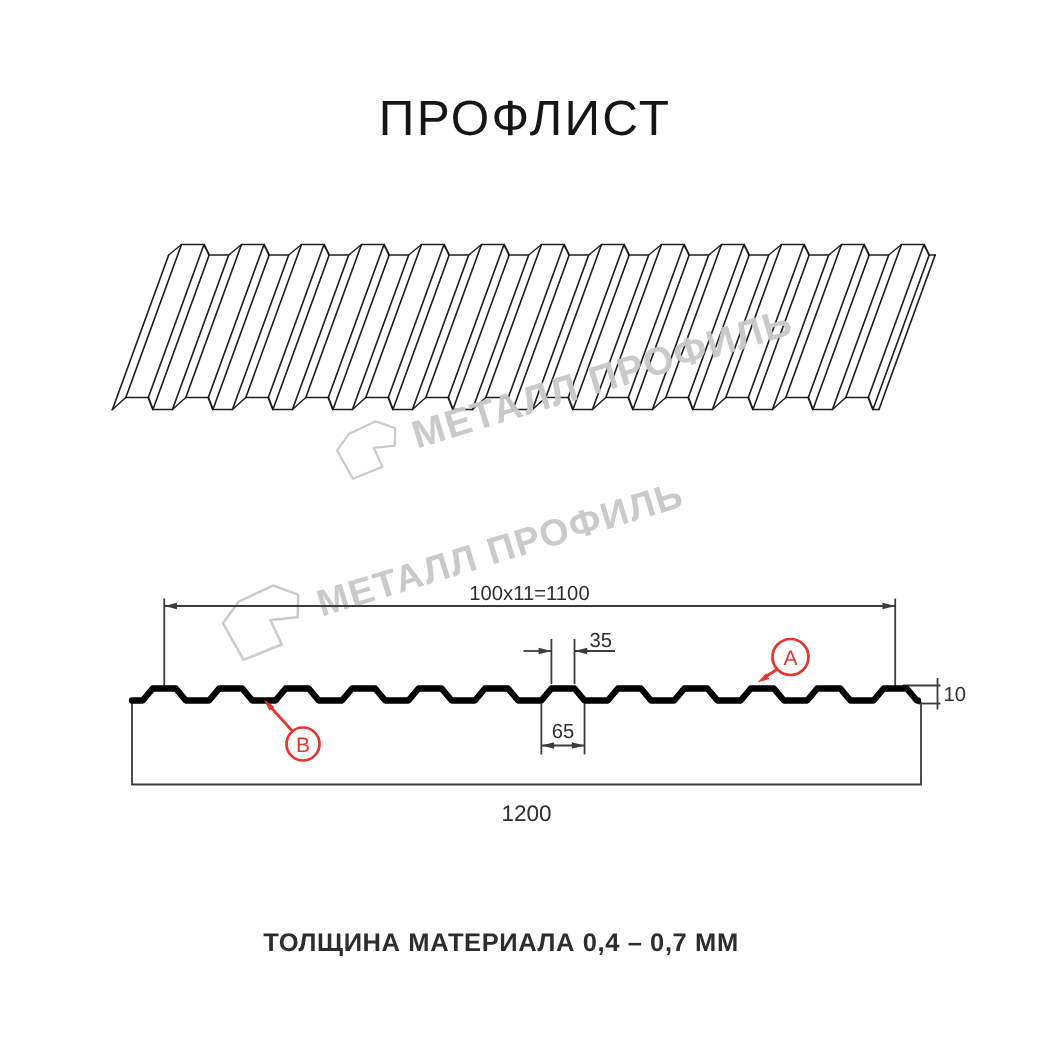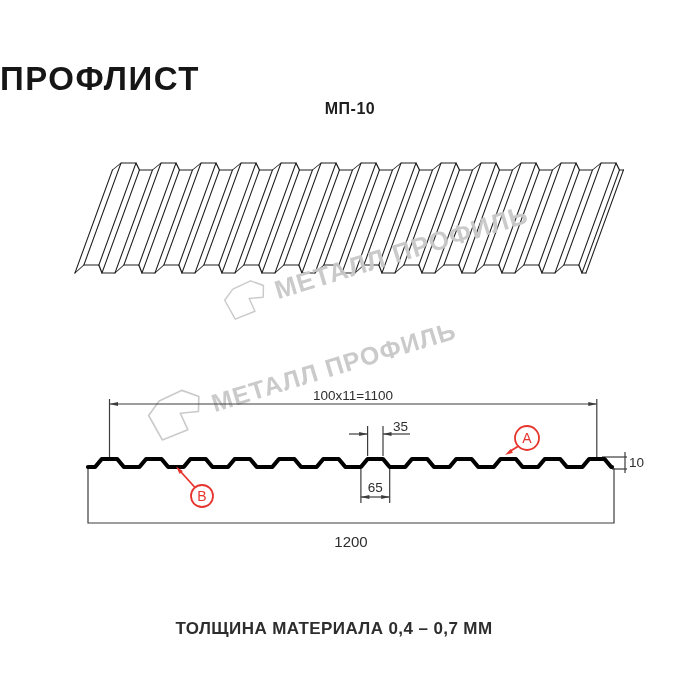--- a/index.html
+++ b/index.html
@@ -1,19 +1,19 @@
 <!DOCTYPE html>
 <html style="--accent: #e7352e; --line: #000000; --wm: #c8c8c8;"><head>
 <meta charset="utf-8">
 <style>
   html,body{margin:0;padding:0;background:#fff;}
   .page{position:relative;width:700px;height:700px;background:#ffffff;overflow:hidden;
         font-family:"Liberation Sans", sans-serif;}
-  .title{position:absolute;left:0;top:60px;width:700px;
-         font-size:33px;font-weight:700;letter-spacing:1.5px;color:#161616;}
+  .title{position:absolute;left:0;top:60px;width:700px;text-align:center;
+         font-size:33px;font-weight:400;letter-spacing:1.5px;color:#161616;}
   .subtitle{position:absolute;left:0;top:100px;width:700px;text-align:center;
             font-size:16px;font-weight:700;letter-spacing:.5px;color:#1e1e1e;}
   .footer-caption{position:absolute;left:0;top:619px;width:668px;text-align:center;
           font-size:17px;font-weight:600;letter-spacing:.4px;color:#2d2d2d;}
   .sheet-svg{position:absolute;left:60px;top:150px;}
   .section-svg{position:absolute;left:60px;top:380px;}
   .watermark{position:absolute;display:flex;align-items:center;gap:8px;
              color:var(--wm,#c8c8c8);opacity:.95;pointer-events:none;}
   .watermark .wm-text{font-weight:700;white-space:nowrap;letter-spacing:1px;}
   .wm-upper{left:226px;top:286px;transform:rotate(-17deg);transform-origin:0 70%;}
@@ -24,21 +24,20 @@
   .dim-big{font-size:15px;}
   .label-text{font-family:"Liberation Sans",sans-serif;font-size:14px;fill:var(--accent,#e7352e);stroke:none;}
   svg{display:block;}
 </style>
 </head>
 <body>
 
 <div class="page">
 
   <div class="title">ПРОФЛИСТ</div>
-  <div class="subtitle">МП-10</div>
 
   <svg class="sheet-svg" width="590" height="162" viewBox="0 0 590 162">
     <g id="sheet-skew" transform="translate(0,13) skewX(-20)" stroke="#1f1f1f" stroke-width="1.15" fill="none" stroke-linejoin="round" stroke-linecap="round">
       <path id="sheet-lines" d="M 55 7 L 55 110 M 61 0 L 61 102 M 76 0 L 76 102 M 82 7 L 82 110 M 95 7 L 95 110 M 101 0 L 101 102 M 116 0 L 116 102 M 122 7 L 122 110 M 135 7 L 135 110 M 141 0 L 141 102 M 156 0 L 156 102 M 162 7 L 162 110 M 175 7 L 175 110 M 181 0 L 181 102 M 196 0 L 196 102 M 202 7 L 202 110 M 215 7 L 215 110 M 221 0 L 221 102 M 236 0 L 236 102 M 242 7 L 242 110 M 255 7 L 255 110 M 261 0 L 261 102 M 276 0 L 276 102 M 282 7 L 282 110 M 295 7 L 295 110 M 301 0 L 301 102 M 316 0 L 316 102 M 322 7 L 322 110 M 335 7 L 335 110 M 341 0 L 341 102 M 356 0 L 356 102 M 362 7 L 362 110 M 375 7 L 375 110 M 381 0 L 381 102 M 396 0 L 396 102 M 402 7 L 402 110 M 415 7 L 415 110 M 421 0 L 421 102 M 436 0 L 436 102 M 442 7 L 442 110 M 455 7 L 455 110 M 461 0 L 461 102 M 476 0 L 476 102 M 482 7 L 482 110 M 495 7 L 495 110 M 501 0 L 501 102 M 516 0 L 516 102 M 522 7 L 522 110 M 535 7 L 535 110 M 541 0 L 541 102 M 556 0 L 556 102 M 562 7 L 562 110 "></path>
       <path id="sheet-top" d="M 55 7 L 55 7 L 61 0 L 76 0 L 82 7 L 95 7 L 101 0 L 116 0 L 122 7 L 135 7 L 141 0 L 156 0 L 162 7 L 175 7 L 181 0 L 196 0 L 202 7 L 215 7 L 221 0 L 236 0 L 242 7 L 255 7 L 261 0 L 276 0 L 282 7 L 295 7 L 301 0 L 316 0 L 322 7 L 335 7 L 341 0 L 356 0 L 362 7 L 375 7 L 381 0 L 396 0 L 402 7 L 415 7 L 421 0 L 436 0 L 442 7 L 455 7 L 461 0 L 476 0 L 482 7 L 495 7 L 501 0 L 516 0 L 522 7 L 535 7 L 541 0 L 556 0 L 562 7 L 566 7"></path>
       <path id="sheet-bottom" d="M 55 110 L 55 110 L 61 102 L 76 102 L 82 110 L 95 110 L 101 102 L 116 102 L 122 110 L 135 110 L 141 102 L 156 102 L 162 110 L 175 110 L 181 102 L 196 102 L 202 110 L 215 110 L 221 102 L 236 102 L 242 110 L 255 110 L 261 102 L 276 102 L 282 110 L 295 110 L 301 102 L 316 102 L 322 110 L 335 110 L 341 102 L 356 102 L 362 110 L 375 110 L 381 102 L 396 102 L 402 110 L 415 110 L 421 102 L 436 102 L 442 110 L 455 110 L 461 102 L 476 102 L 482 110 L 495 110 L 501 102 L 516 102 L 522 110 L 535 110 L 541 102 L 556 102 L 562 110 L 566 110"></path>
       <path id="sheet-right" d="M 566 7 L 566 110"></path>
     </g>
   </svg>
 

